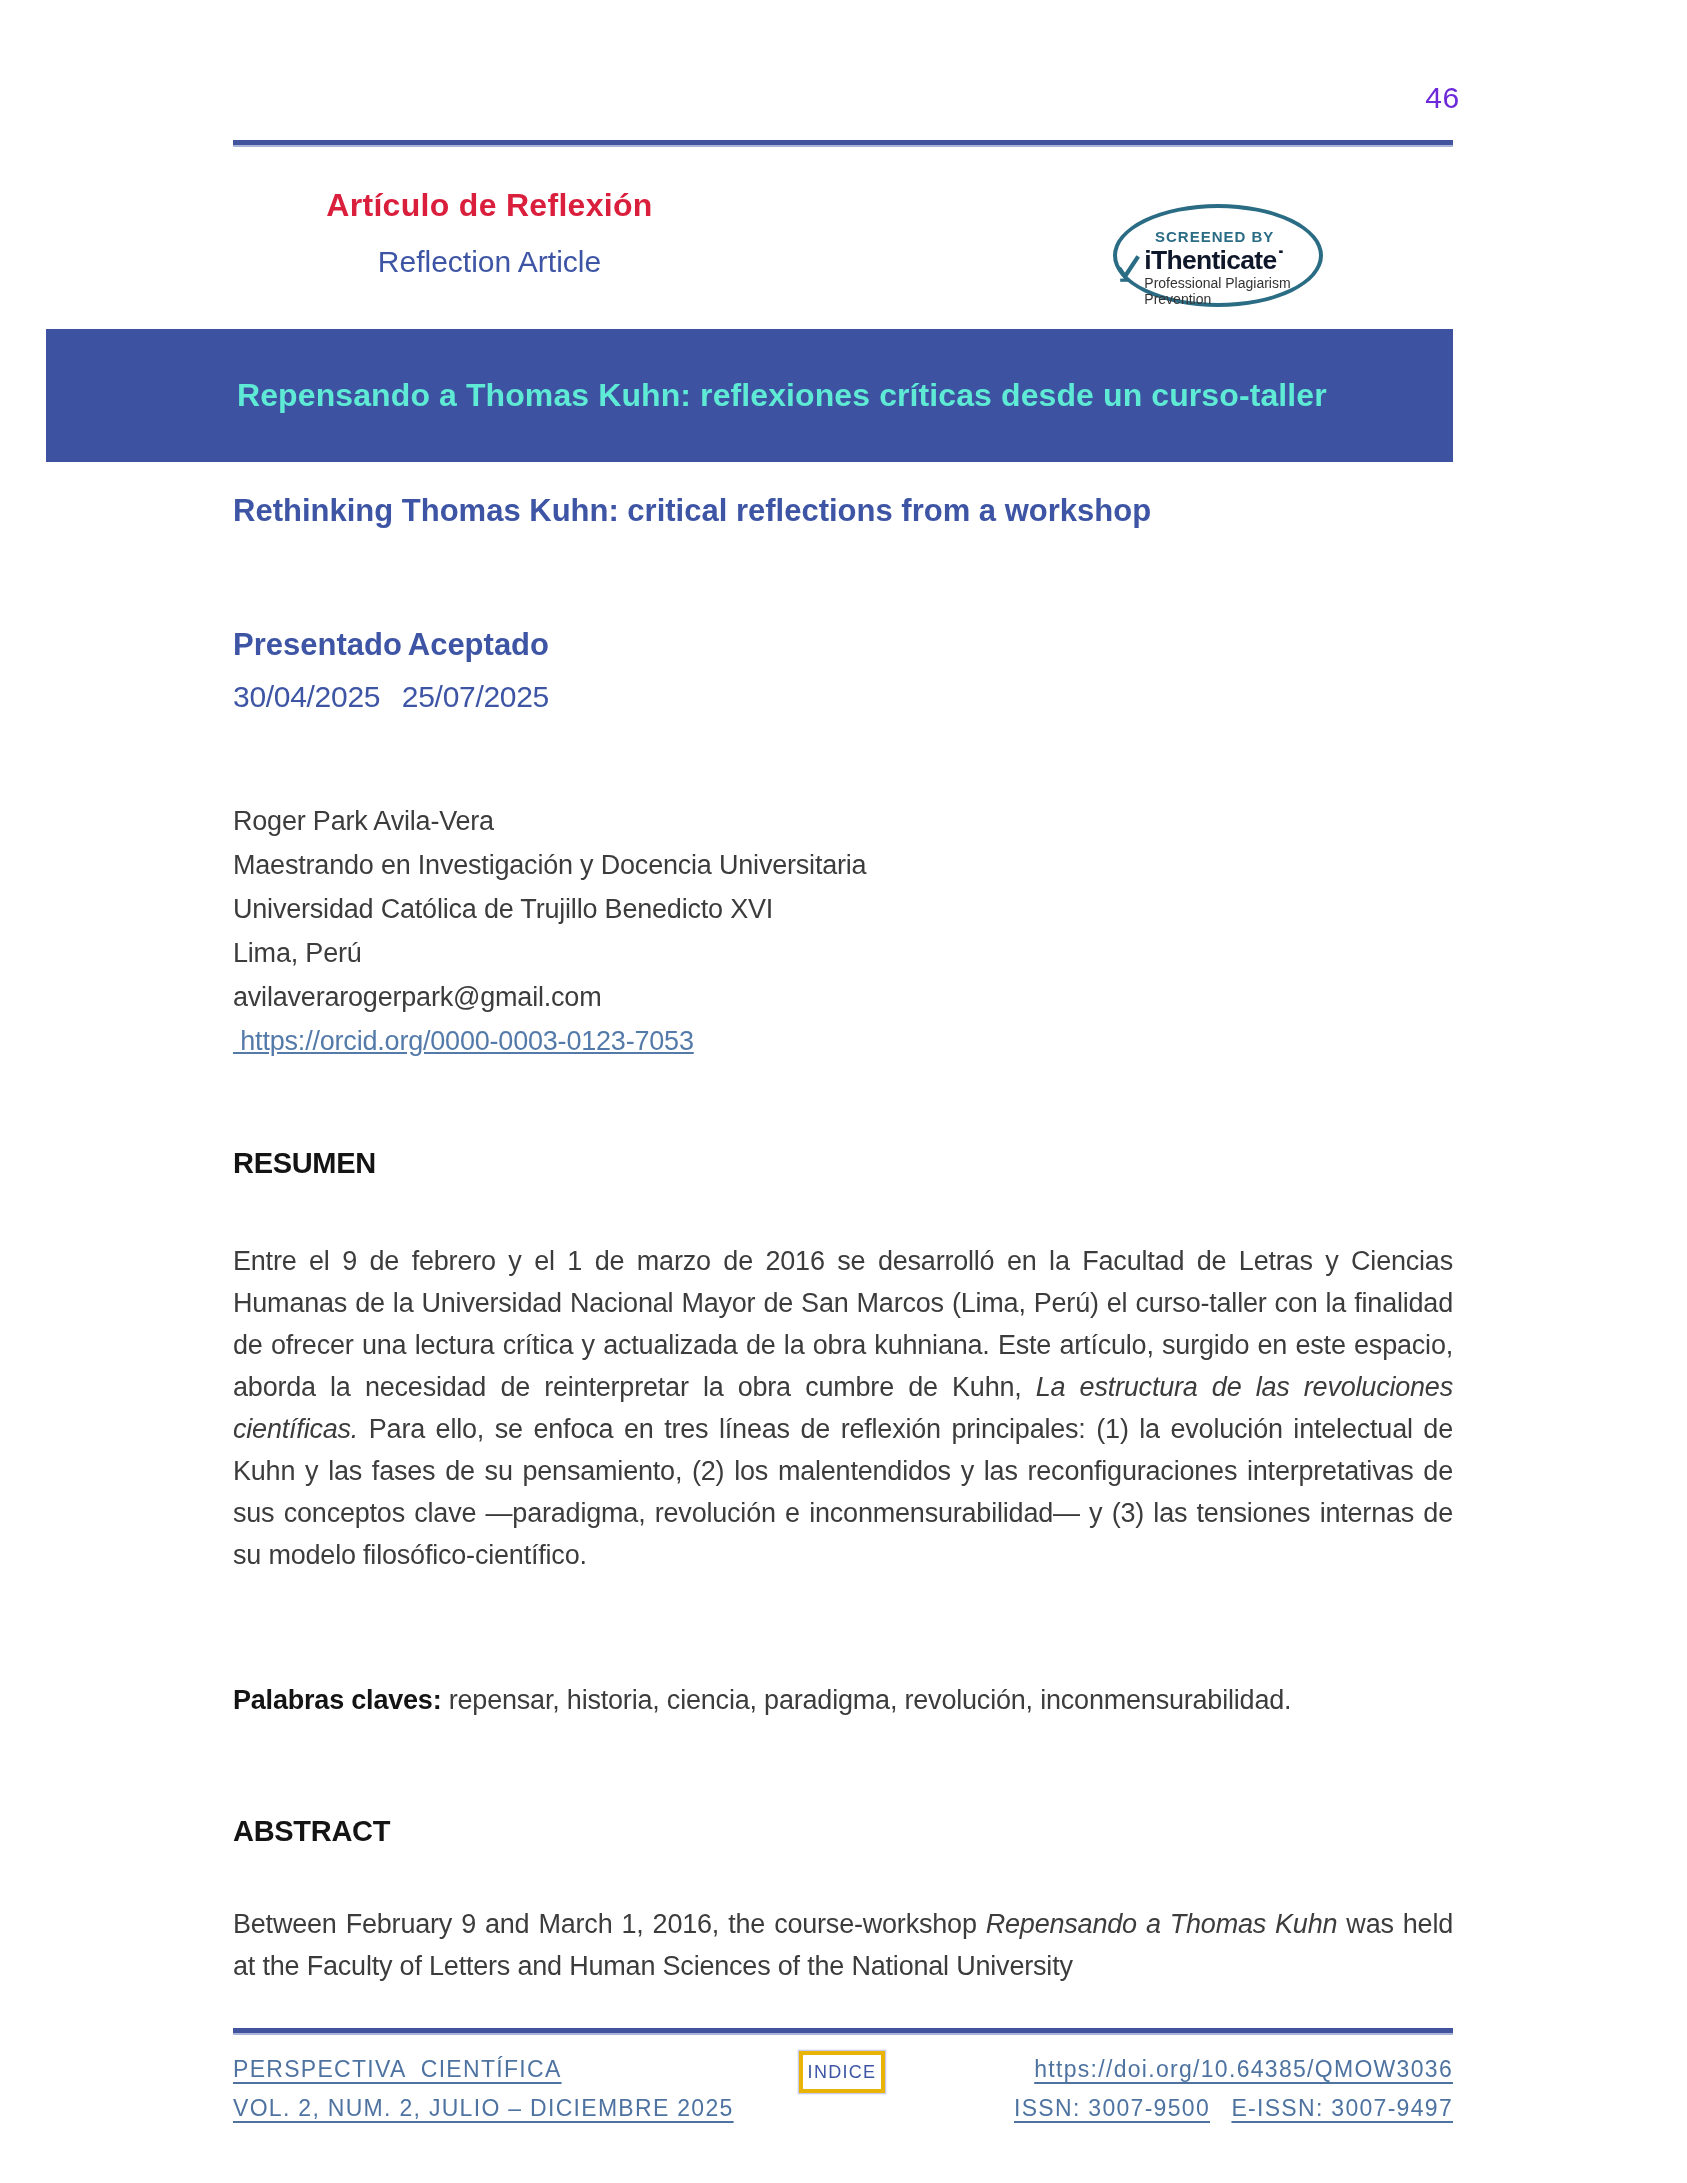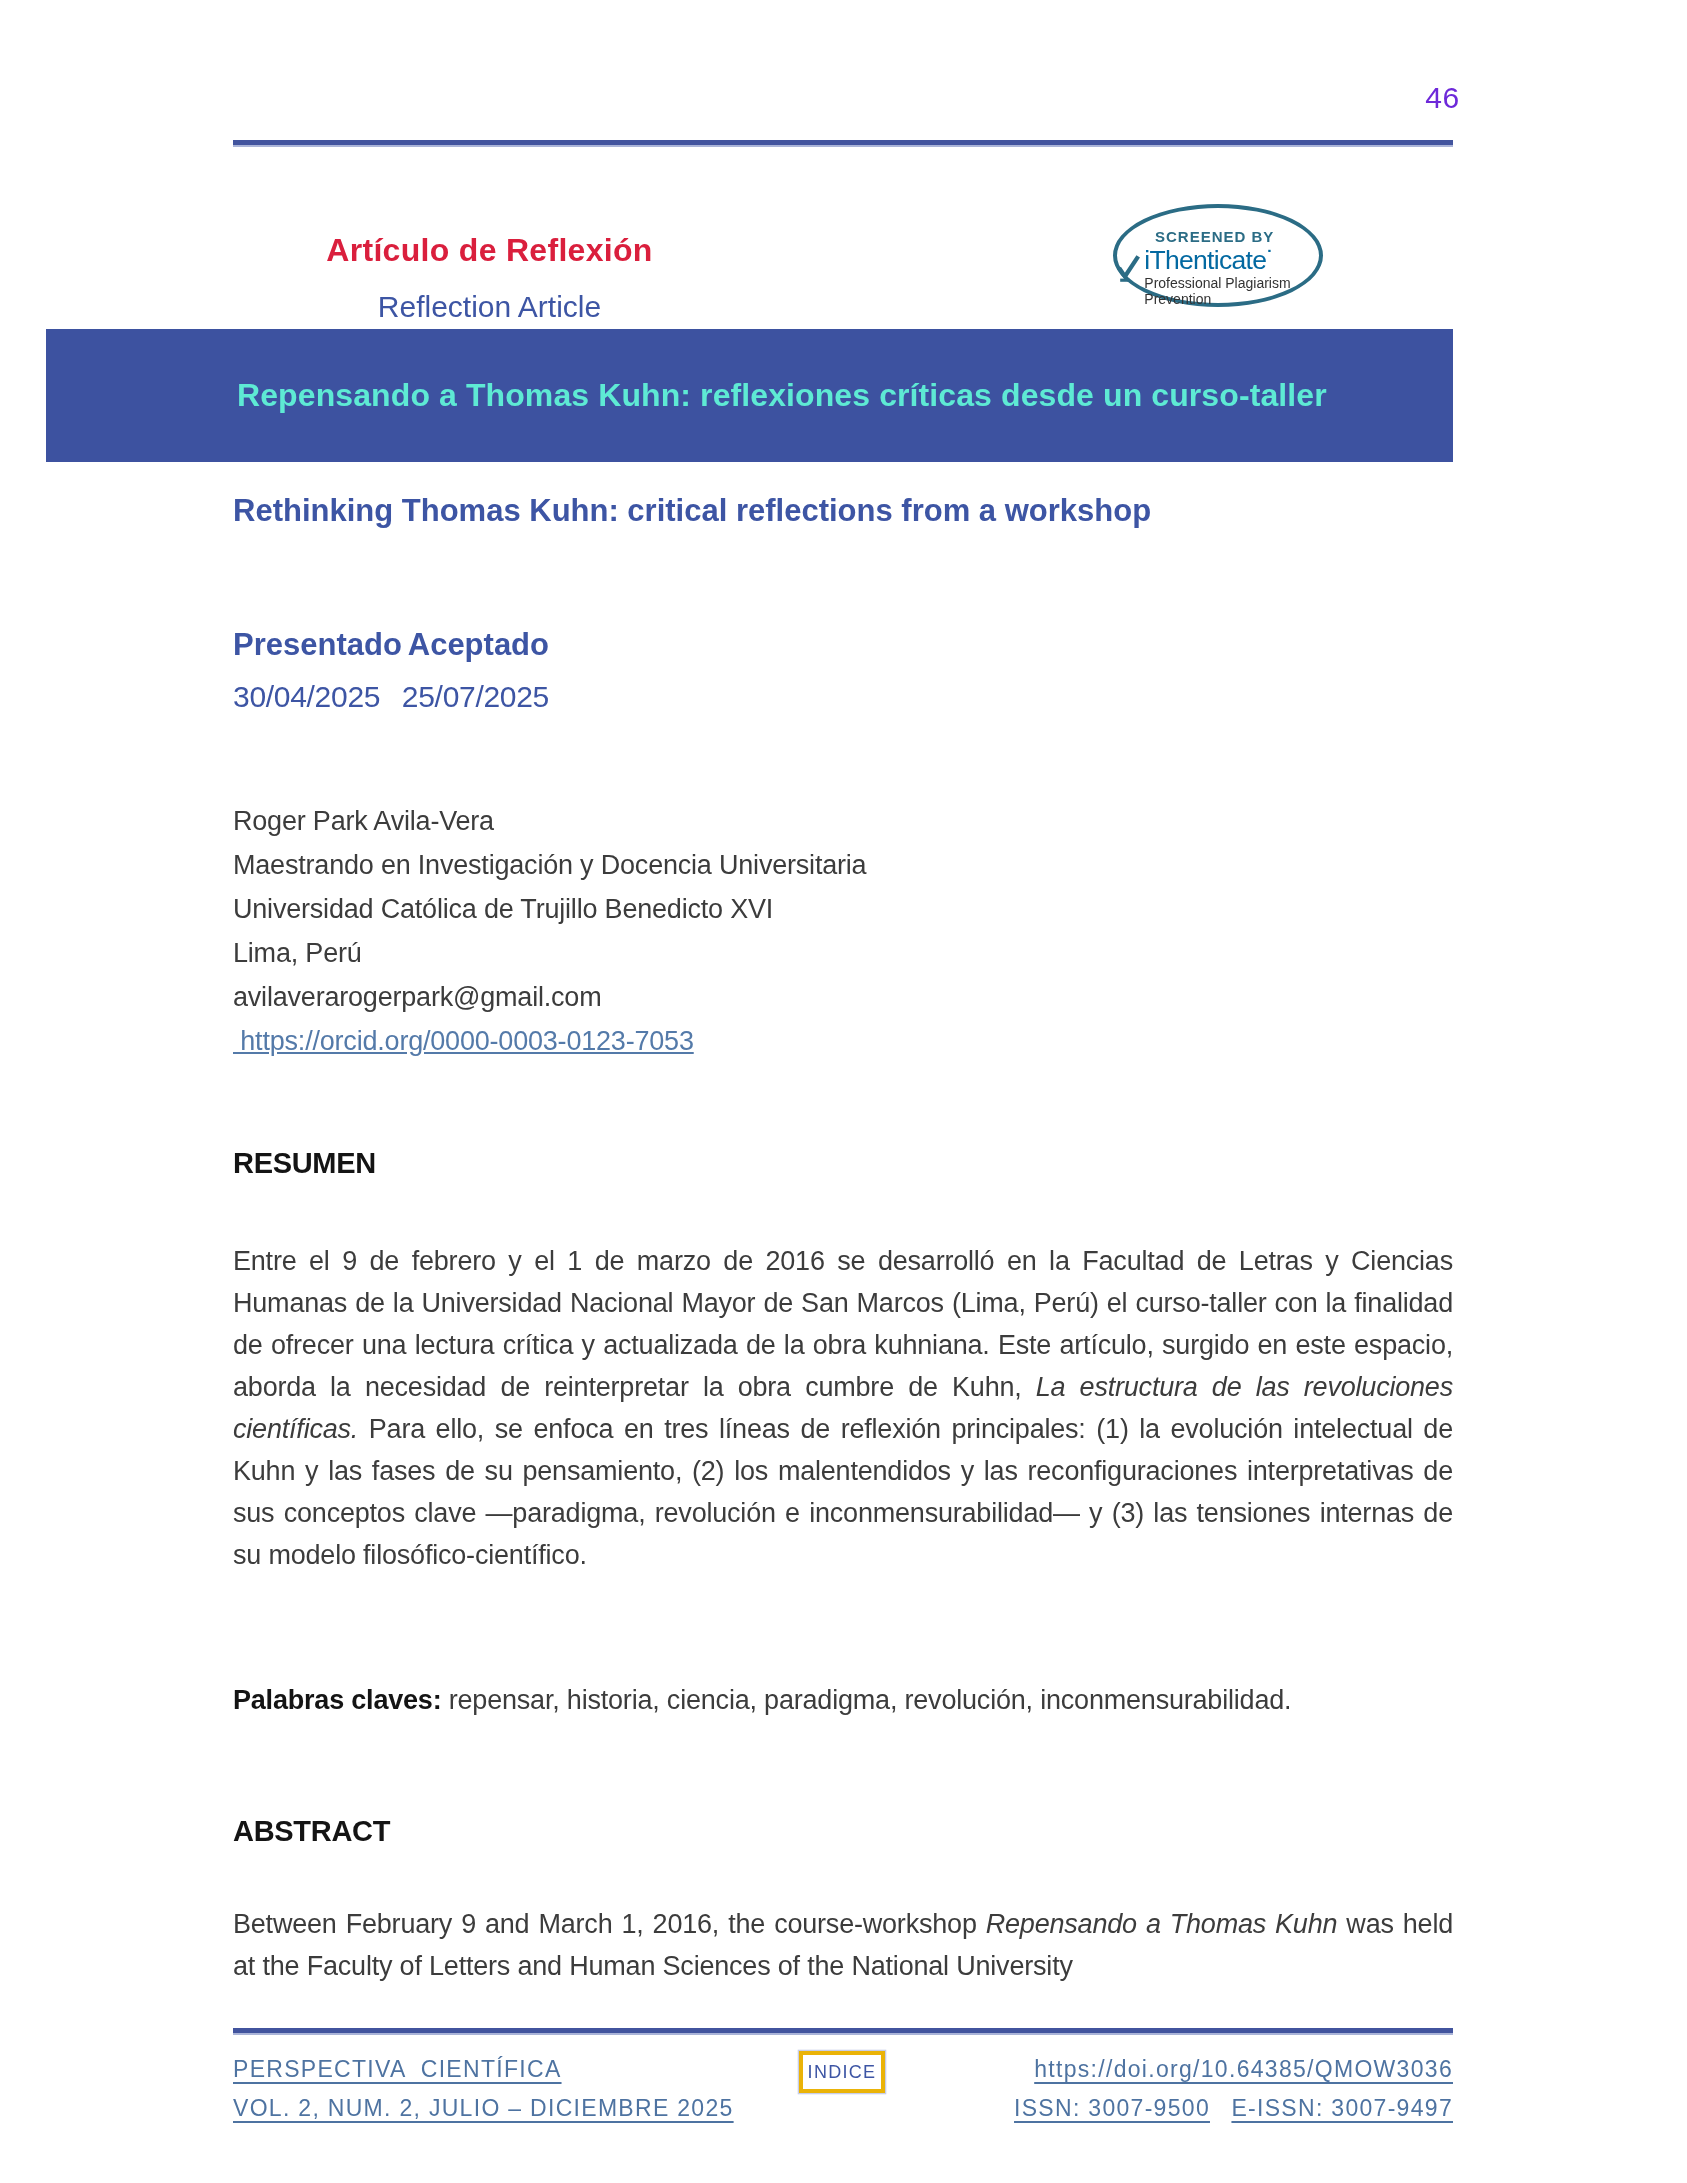--- a/index.html
+++ b/index.html
@@ -9,33 +9,33 @@
   }
   
   .page-number{
     position:absolute;top:81px;left:240px;width:1220px;text-align:right;
     font-size:30px;color:#6d28d9;letter-spacing:0.7px;
   }
   .rule{position:absolute;left:233px;width:1220px;height:5.3px;background:#42549e;border-bottom:2px solid #aab4d8;}
   .rule-top{top:140px;}
   .rule-bottom{top:2028px;}
   .article-type{position:absolute;top:187px;left:278px;width:423px;text-align:center;}
-  .article-type .es{font-size:32px;font-weight:bold;color:#da1f3d;letter-spacing:0.3px;margin-top:45px;}
+  .article-type .es{font-size:32px;font-weight:bold;color:#da1f3d;letter-spacing:0.3px;}
   .article-type .en{margin-top:21px;font-size:30px;color:#3d55a4;}
   
   .badge{
     position:absolute;top:204px;left:1113px;width:210px;height:103px;
     border:4.6px solid #2b6c85;border-radius:50%;background:#fff;box-sizing:border-box;
     display:flex;flex-direction:column;align-items:center;justify-content:center;
   }
   .badge .screened{font-size:15px;font-weight:bold;color:#2b6c85;letter-spacing:1px;align-self:flex-start;margin-left:38px;margin-top:24px;}
   .badge .brandrow{display:flex;align-items:flex-start;margin-top:2.6px;}
   .badge .check{width:29px;height:34px;margin-top:4px;}
   .badge .brandcol{display:flex;flex-direction:column;margin-left:4px;}
-  .badge .brand{font-size:26.5px;font-weight:normal;color:#0369a1;letter-spacing:-0.7px;line-height:26.5px;}
+  .badge .brand{font-size:26.5px;font-weight:bold;color:#0f172a;letter-spacing:-0.7px;line-height:26.5px;}
   .badge .tagline{font-size:14px;color:#333;margin-top:1.3px;}
   
   .banner{
     position:absolute;top:329px;left:46px;width:1407px;height:133px;background:#3d52a0;
     display:flex;align-items:center;box-sizing:border-box;padding-left:191px;
   }
   .banner .title-es{color:#5eead4;font-size:32px;font-weight:bold;letter-spacing:0.1px;}
   .title-en{
     position:absolute;top:493px;left:233px;width:1220px;
     font-size:31px;font-weight:bold;color:#3d55a4;

